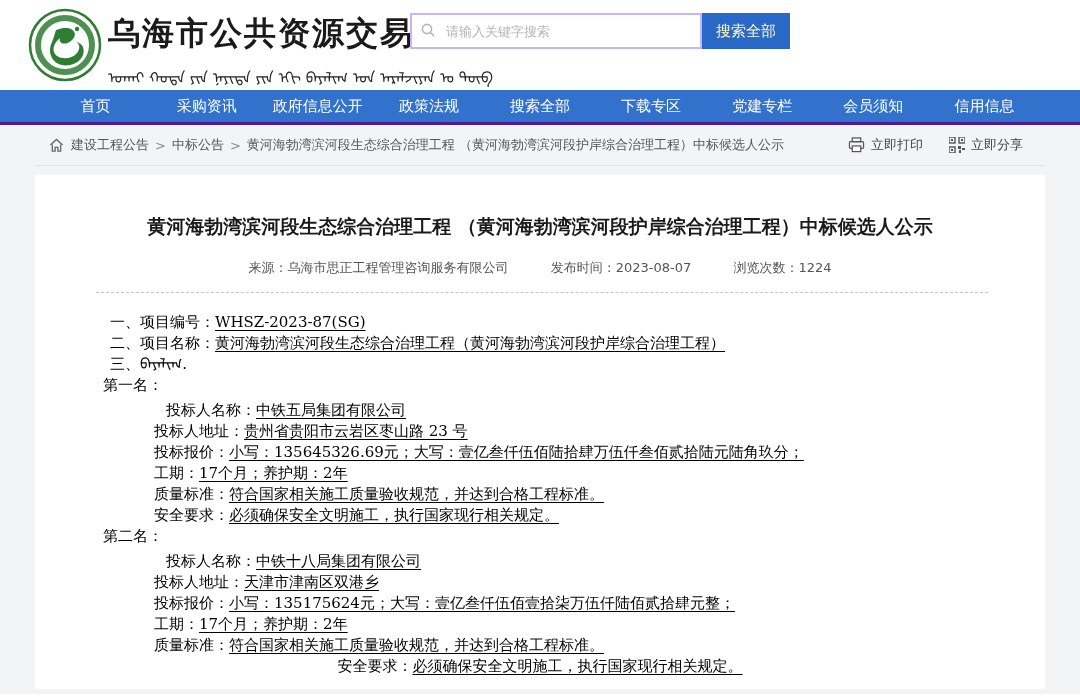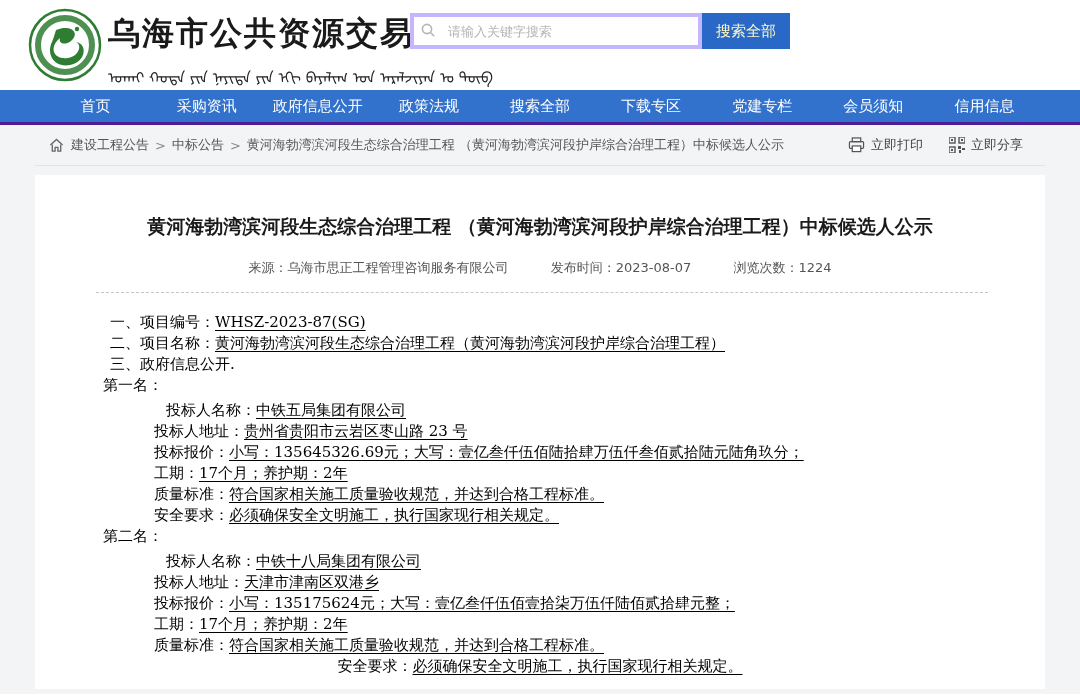--- a/index.html
+++ b/index.html
@@ -8,21 +8,21 @@
 
   
   .header { position:relative; height:90px; background:#fff; }
   .logo { position:absolute; left:28px; top:8px; width:74px; height:74px; }
   .brand { position:absolute; left:108px; top:12px; }
   .brand-title { font-size:32px; font-weight:bold; color:#1a1a1a; letter-spacing:2px;
                  font-family:"DejaVu Serif","Liberation Serif",serif; }
   .brand-sub { margin-top:5px; font-size:15px; color:#222; letter-spacing:4px; }
   .search-wrap { position:absolute; left:410px; top:13px; display:flex; height:36px; }
   .search-box { position:relative; }
-  .search-input { width:292px; height:36px; border:4px solid #c4b5fd; padding:0 8px 0 34px;
+  .search-input { width:292px; height:36px; border:2px solid #c4b5fd; padding:0 8px 0 34px;
                   font-size:13px; color:#666; outline:none; }
   .search-input::placeholder { color:#b5b5b5; }
   .search-icon { position:absolute; left:10px; top:9px; }
   .search-btn { width:88px; height:36px; background:#2a68c8; color:#fef9c3; font-size:15px;
                 border:none; cursor:pointer; }
 
   
   .nav { height:35px; background:#3272cc; border-bottom:3px solid #4c1d95;
          display:flex; padding:0 40px; }
   .nav-item { flex:1; display:flex; align-items:center; justify-content:center;
@@ -182,21 +182,21 @@
 
         <div class="line level1">
           <span class="label">一、项目编号：</span><span class="value">WHSZ-2023-87(SG)</span>
         </div>
 
         <div class="line level1">
           <span class="label">二、项目名称：</span><span class="value">黄河海勃湾滨河段生态综合治理工程（黄河海勃湾滨河段护岸综合治理工程）</span>
         </div>
 
         <div class="line level1">
-          <span class="label">三、政府信息公开.</span><span class="value"></span>
+          <span class="label">三、ᠪᠠᠶᠠᠯᠢᠭ.</span><span class="value"></span>
         </div>
 
         <div class="line level0">
           <span class="label">第一名：</span><span class="value"></span>
         </div>
 
         <div class="line name">
           <span class="label">投标人名称：</span><span class="value">中铁五局集团有限公司</span>
         </div>
 

